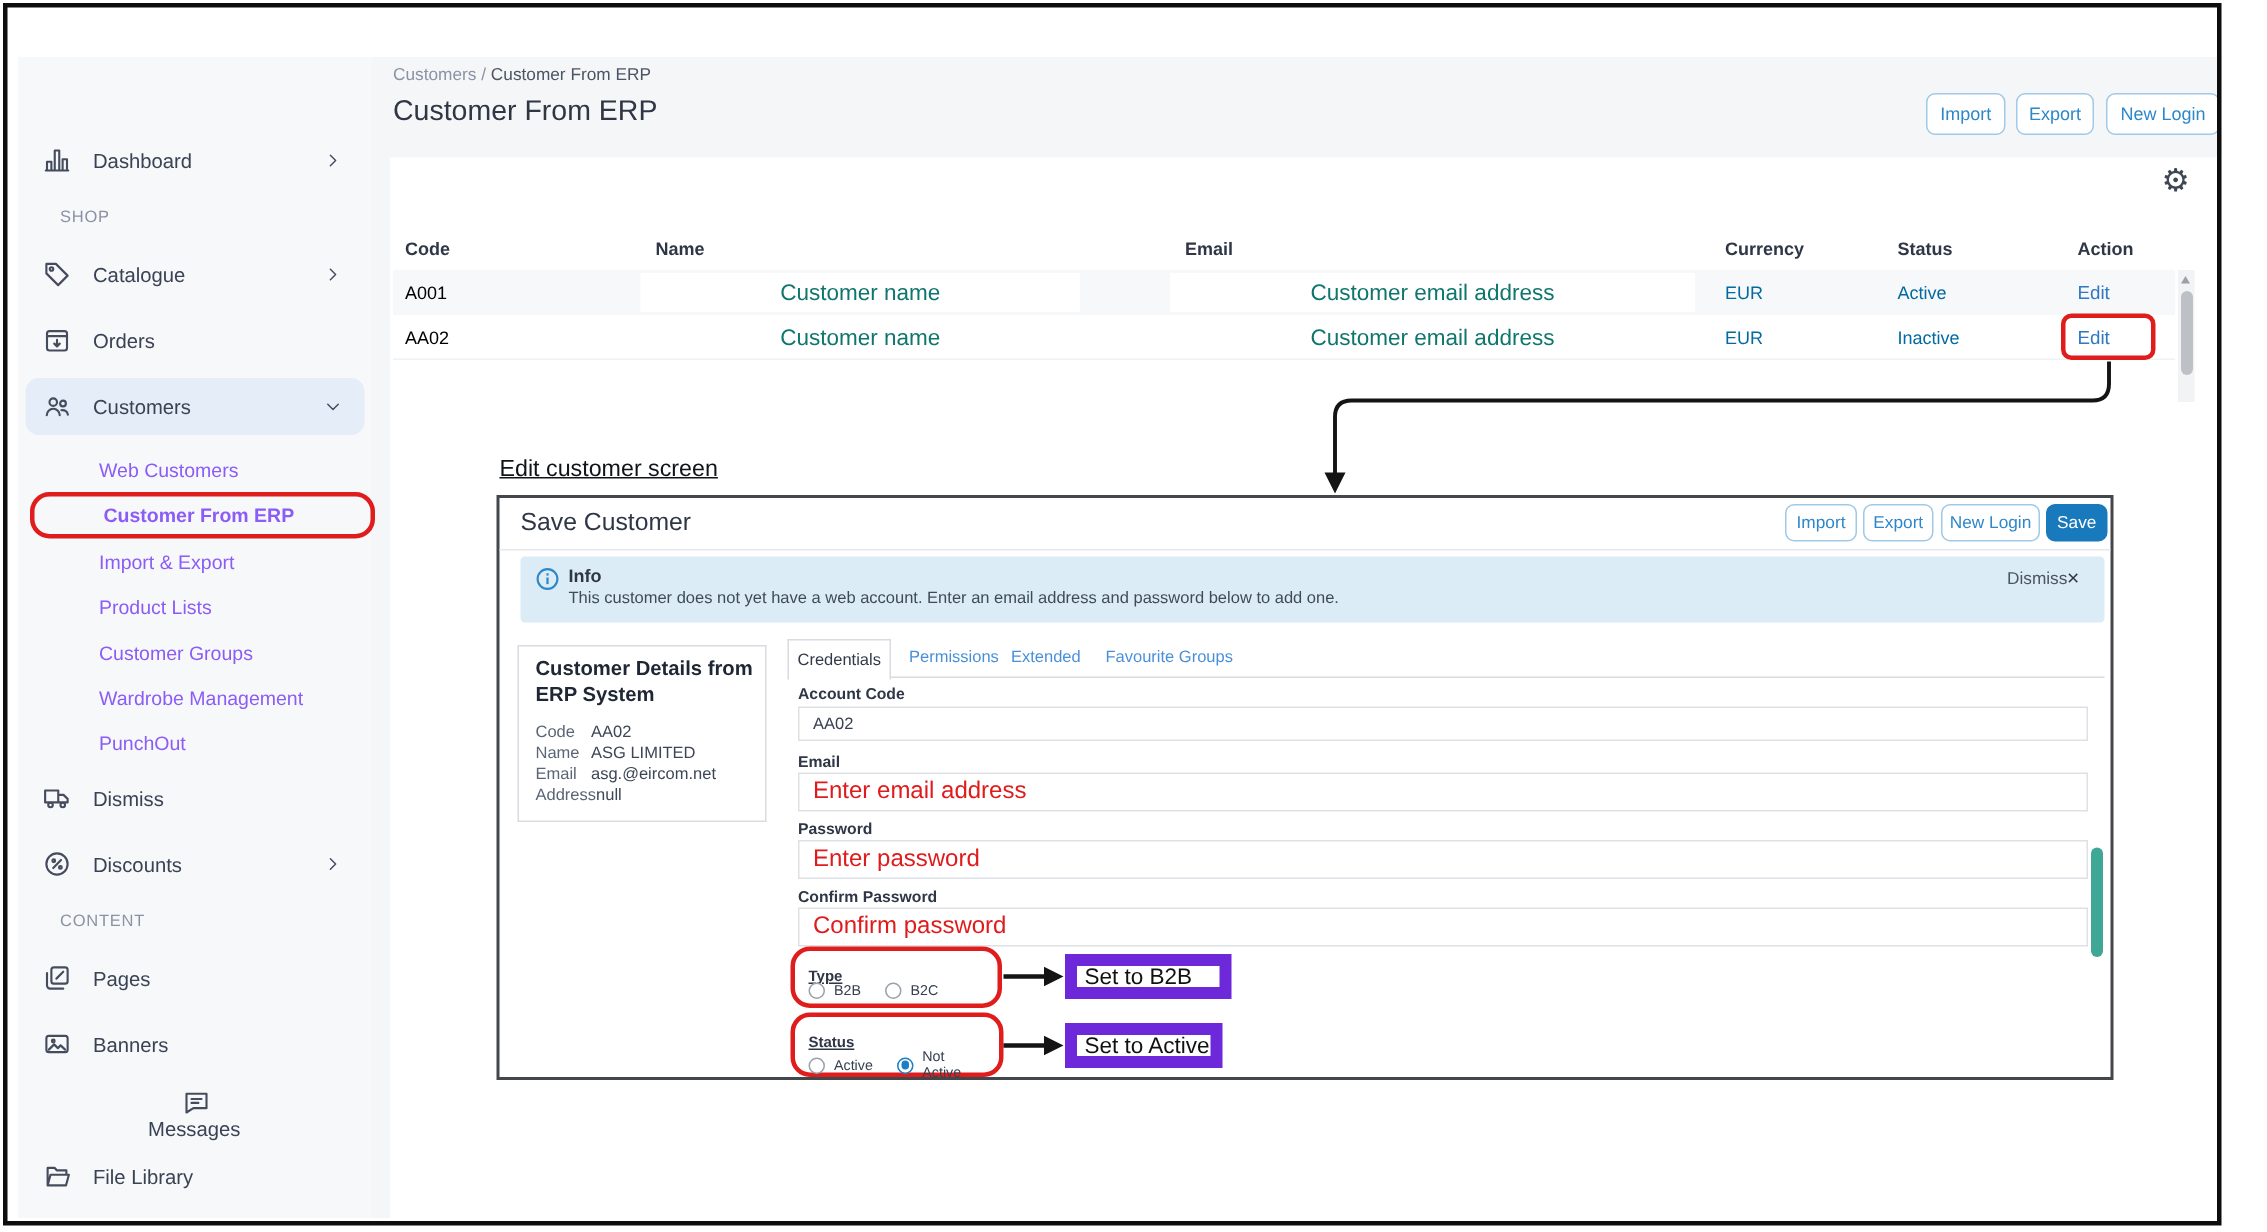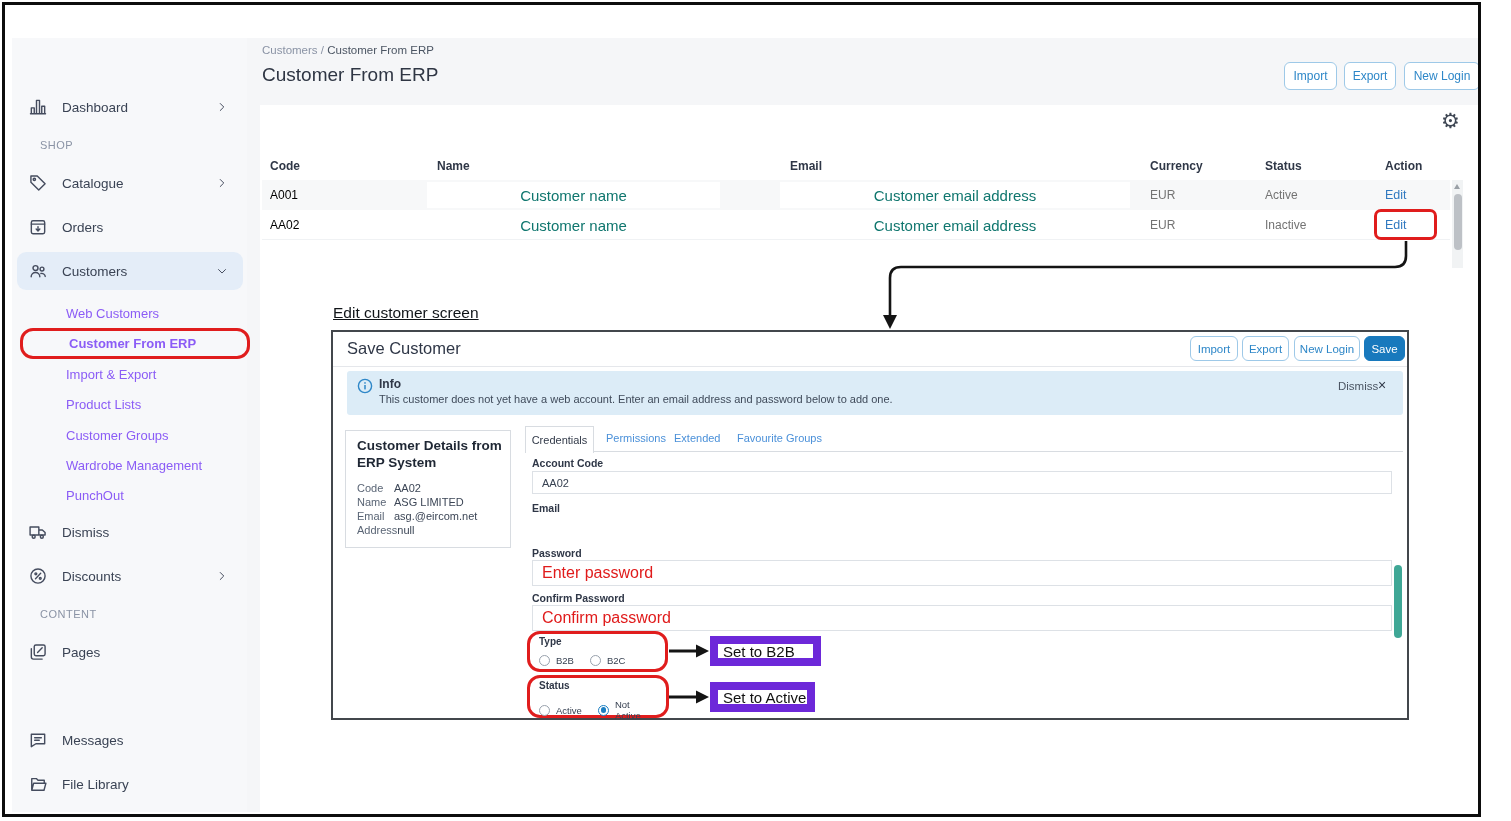--- a/index.html
+++ b/index.html
@@ -33,21 +33,21 @@
   .search-box { position:absolute; left:1235px; top:110px; width:191px; height:29px; border:1px solid #d5d9de; border-radius:8px; background:#fff; display:flex; align-items:center; padding-left:9px; }
   .search-box input { border:none; outline:none; font-size:12px; color:#3a4354; width:140px; margin-left:7px; background:transparent; font-family:inherit; }
   .search-box input::placeholder { color:#9aa3af; }
   .gear { position:absolute; left:1441px; top:110px; font-size:21px; color:#3f4754; cursor:pointer; line-height:1; }
 
   
   .th { position:absolute; top:159px; font-size:12px; font-weight:700; color:#2f3747; }
   .row1 { position:absolute; left:262px; top:180px; width:1188px; height:30px; background:#f7f8f9; }
   .row2 { position:absolute; left:262px; top:210px; width:1188px; height:30px; background:#fff; border-bottom:1px solid #f0f2f4; }
   .cell { position:absolute; top:8px; font-size:12px; color:#000000; }
-  .cell-mid { color:#737373; }
+  .cell-mid { color:#0369a1; }
   .redacted { position:absolute; top:2px; height:26px; background:#fff; display:flex; align-items:center; justify-content:center; font-size:15px; color:#0f766e; }
   .redacted.flat { background:transparent; }
   .edit-link { position:absolute; top:8px; font-size:12.5px; color:#3079c0; cursor:pointer; }
   .sb-track { position:absolute; left:1452px; top:180px; width:11px; height:88px; background:#f1f3f4; }
   .sb-up { position:absolute; left:2px; top:4px; width:0; height:0; border-left:3.5px solid transparent; border-right:3.5px solid transparent; border-bottom:5px solid #9aa0a6; }
   .sb-thumb { position:absolute; left:1.5px; top:14px; width:8px; height:56px; background:#bdc1c6; border-radius:4px; }
 
   
   .edit-screen-h { position:absolute; left:333px; top:304px; font-size:15.5px; color:#101418; text-decoration:underline; }
   .anno-box { position:absolute; border:8px solid #6d28d9; background:#fff; font-size:15px; color:#111; display:flex; align-items:center; padding-left:5px; z-index:45; }
@@ -72,21 +72,21 @@
   .tab-active { position:absolute; left:0; top:0; width:69px; height:27px; background:#fff; border:1px solid #d8dce1; border-bottom:none; font-size:11px; color:#323a49; display:flex; align-items:center; justify-content:center; z-index:2; cursor:pointer; }
   .tab { position:absolute; top:6px; font-size:11px; color:#4a90d9; cursor:pointer; }
 
   .flabel { position:absolute; font-size:10.5px; font-weight:700; color:#2f3747; }
   .finput { position:absolute; left:199px; width:860px; border:1px solid #dde1e6; background:#fff; font-family:inherit; outline:none; padding-left:9px; }
   .finput.small { height:23px; font-size:11px; color:#374151; }
   .finput.redp { height:26px; font-size:16px; }
   .finput.redp::placeholder { color:#e01b1b; opacity:1; }
 
   .rgroup { position:absolute; z-index:2; }
-  .rg-label { position:absolute; left:9px; top:2px; font-size:10px; font-weight:700; color:#2f3747; }
+  .rg-label { position:absolute; left:9px; top:12px; font-size:10px; font-weight:700; color:#2f3747;text-decoration:underline; }
   .radio-row { position:absolute; left:9px; top:21px; display:flex; align-items:center; gap:6px; font-size:9.5px; color:#374151; }
   .radio { width:11px; height:11px; border:1.5px solid #98a1ac; border-radius:50%; background:#fff; position:relative; flex:0 0 auto; cursor:pointer; }
   .radio.checked { border-color:#1b7fc2; }
   .radio.checked::after { content:""; position:absolute; inset:1.8px; background:#1b7fc2; border-radius:50%; }
   .rlabel { margin-right:10px; }
   .teal-bar { position:absolute; left:1061px; top:233px; width:8px; height:73px; background:#3fa796; border-radius:4px; }
 
   svg.icon { stroke:#454c5e; fill:none; stroke-width:1.7; stroke-linecap:round; stroke-linejoin:round; display:block; }
   .overlay { position:absolute; left:0; top:0; z-index:40; pointer-events:none; }
 </style>
@@ -177,22 +177,30 @@
     <div class="side-section" style="top:570px;">CONTENT</div>
 
     <div class="side-item" style="top:599px;">
       <svg class="ic icon" viewBox="0 0 24 24">
           <rect x="7.5" y="3.5" width="13" height="13" rx="2"></rect>
           <path d="M4 8v10a2.5 2.5 0 002.5 2.5H17M11.5 12.5l5.5-5.5"></path>
         </svg>
       <span>Pages</span>
     </div>
 
-
-    <div class="side-item" style="top:687px;">
+    <div class="side-item" style="top:643px;">
+      <svg class="ic icon" viewBox="0 0 24 24">
+          <rect x="3.5" y="5.5" width="17" height="13" rx="2"></rect>
+          <path d="M5.5 16.5l4.2-4.2 3 3 2.2-2.2 3.6 3.4"></path>
+          <circle cx="9" cy="9.6" r="1.1"></circle>
+        </svg>
+      <span>Banners</span>
+    </div>
+
+    <div class="side-item" style="top:687px;flex-direction:column;">
       <svg class="ic icon" viewBox="0 0 24 24">
           <path d="M4 5h16v11.5H9.5L4 20V5z"></path>
           <path d="M8 9.2h8M8 12.3h5.5"></path>
         </svg>
       <span>Messages</span>
     </div>
 
     <div class="side-item" style="top:731px;">
       <svg class="ic icon" viewBox="0 0 24 24">
           <path d="M4.5 19.5V5.5h5.5l2 2h7.5V11M4.5 19.5l2.3-8.5h14.7l-2.3 8.5H4.5z"></path>
@@ -298,20 +306,21 @@
       <div class="tab-active">Credentials</div>
       <div class="tab" style="left:81px;">Permissions</div>
       <div class="tab" style="left:149px;">Extended</div>
       <div class="tab" style="left:212px;">Favourite Groups</div>
     </div>
 
     <div class="flabel" style="left:199px; top:125px;">Account Code</div>
     <input class="finput small" style="top: 139px;" type="text" value="AA02">
 
     <div class="flabel" style="left:199px; top:170px;">Email</div>
+    <input class="finput redp" style="top: 183px;" type="text" placeholder="Enter email address">
 
     <div class="flabel" style="left:199px; top:215px;">Password</div>
     <input class="finput redp" style="top: 228px;" type="text" placeholder="Enter password">
 
     <div class="flabel" style="left:199px; top:260px;">Confirm Password</div>
     <input class="finput redp" style="top: 273px;" type="text" placeholder="Confirm password">
 
     <div class="rgroup red-outline" style="left:194px; top:299px; width:141px; height:41px;">
       <div class="rg-label">Type</div>
       <div class="radio-row">

